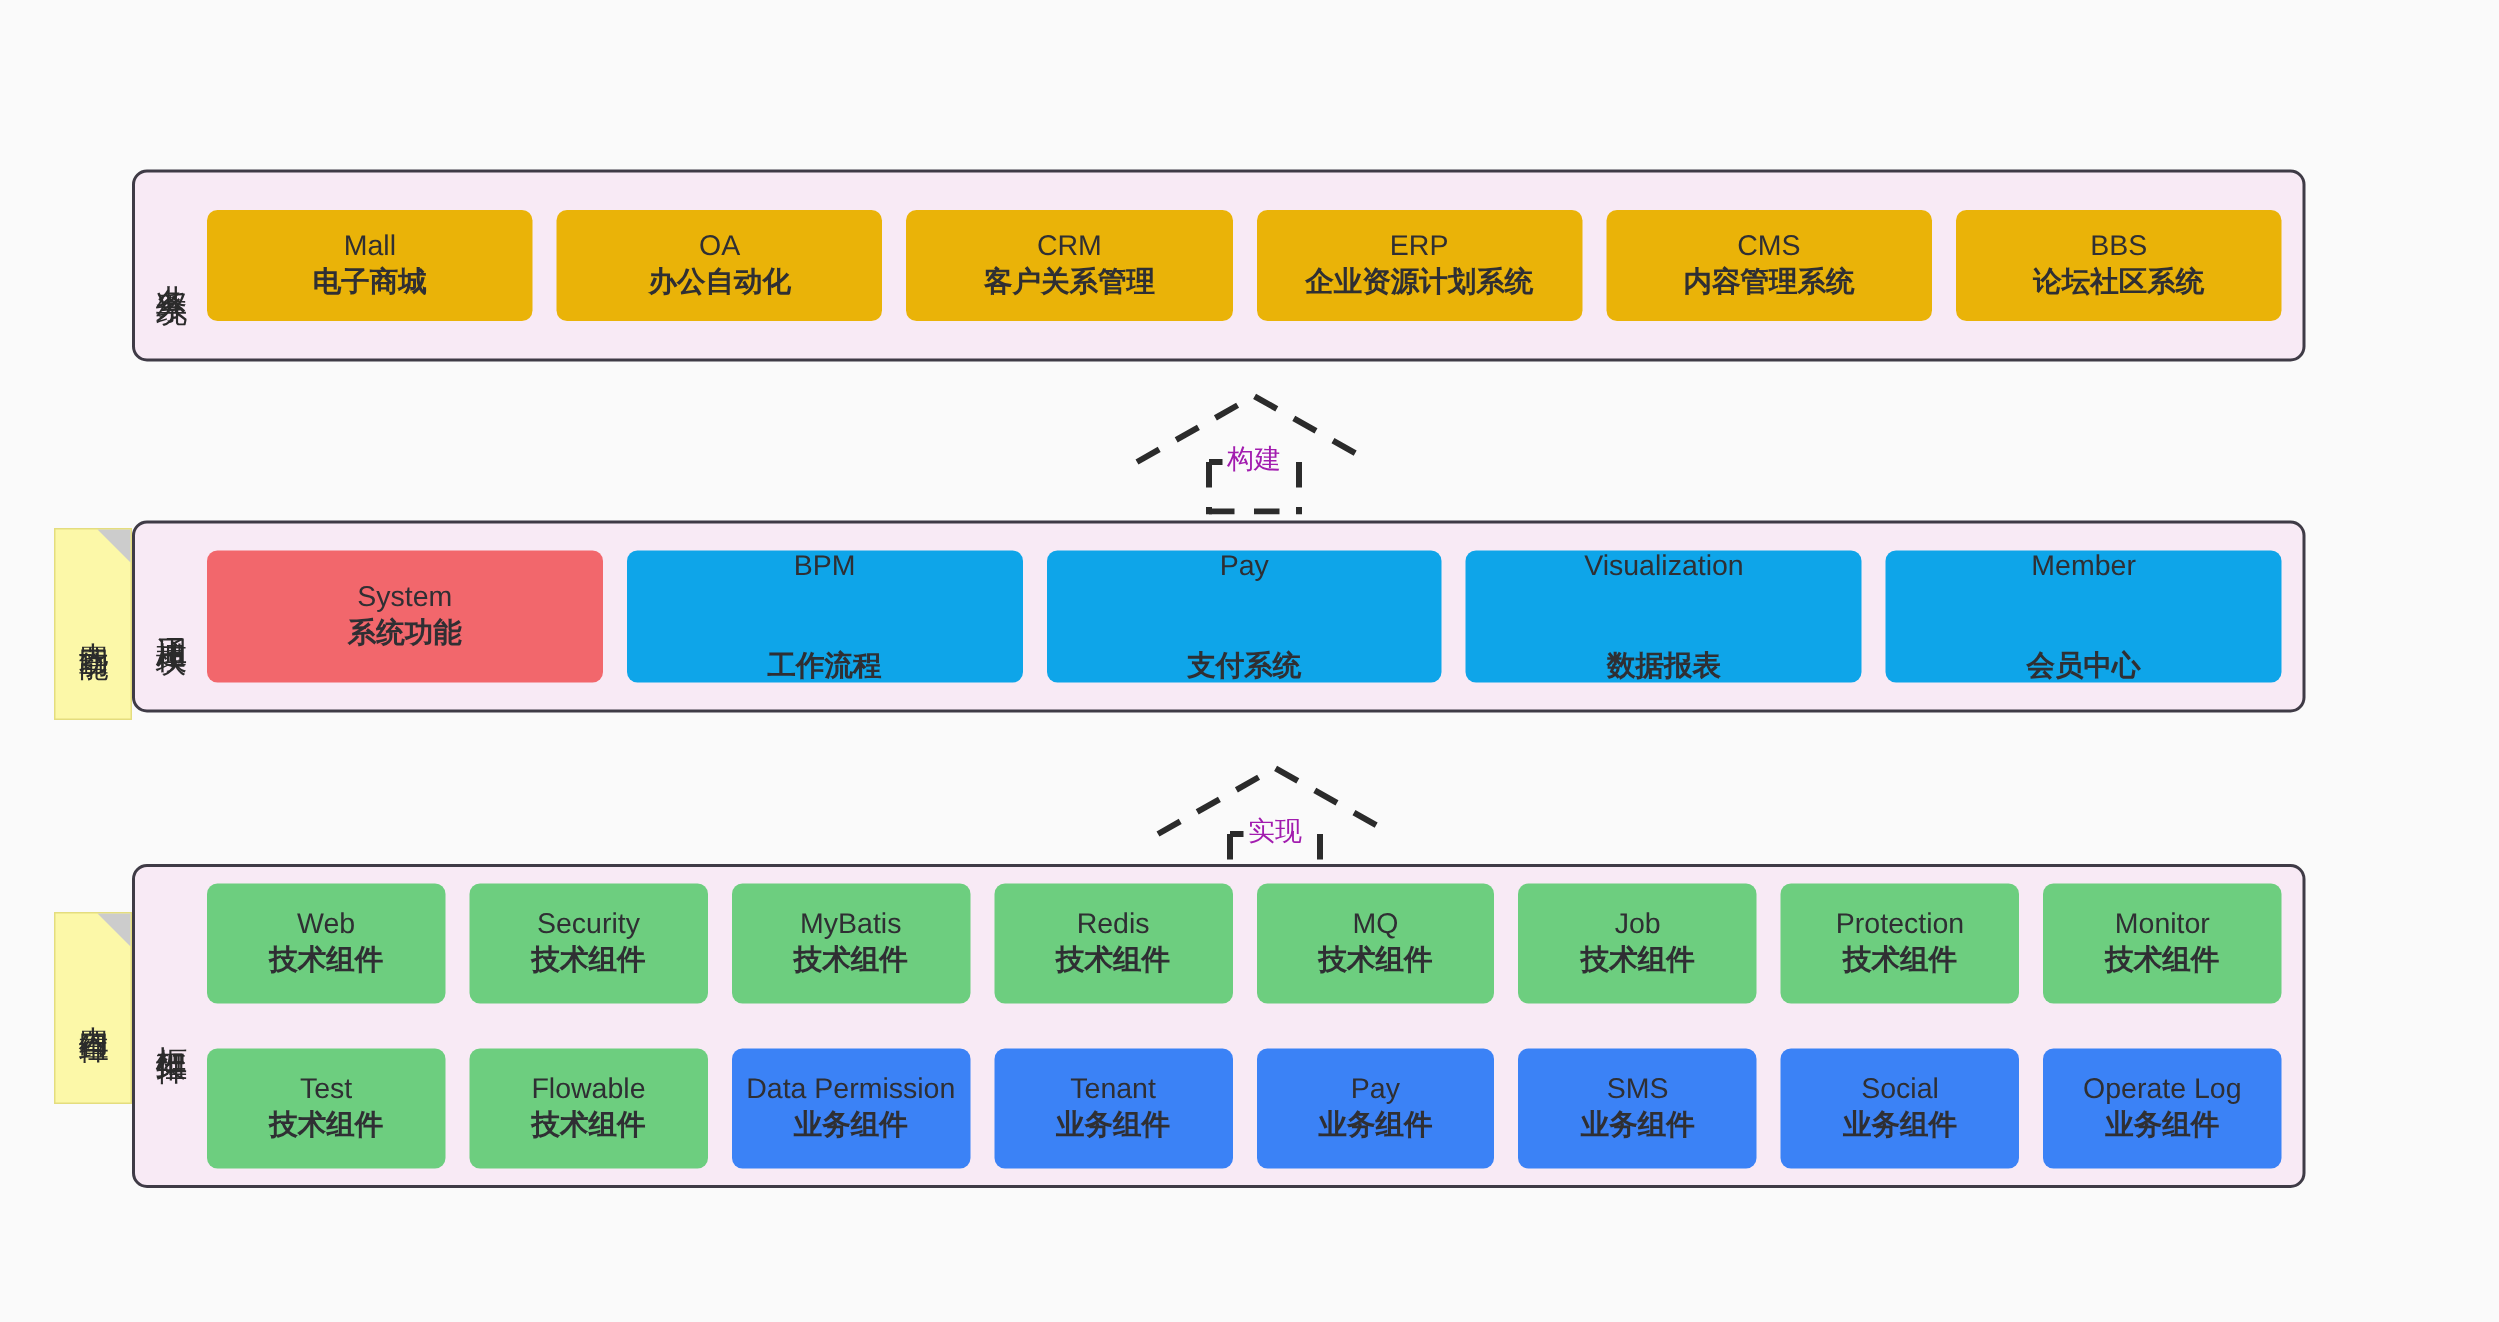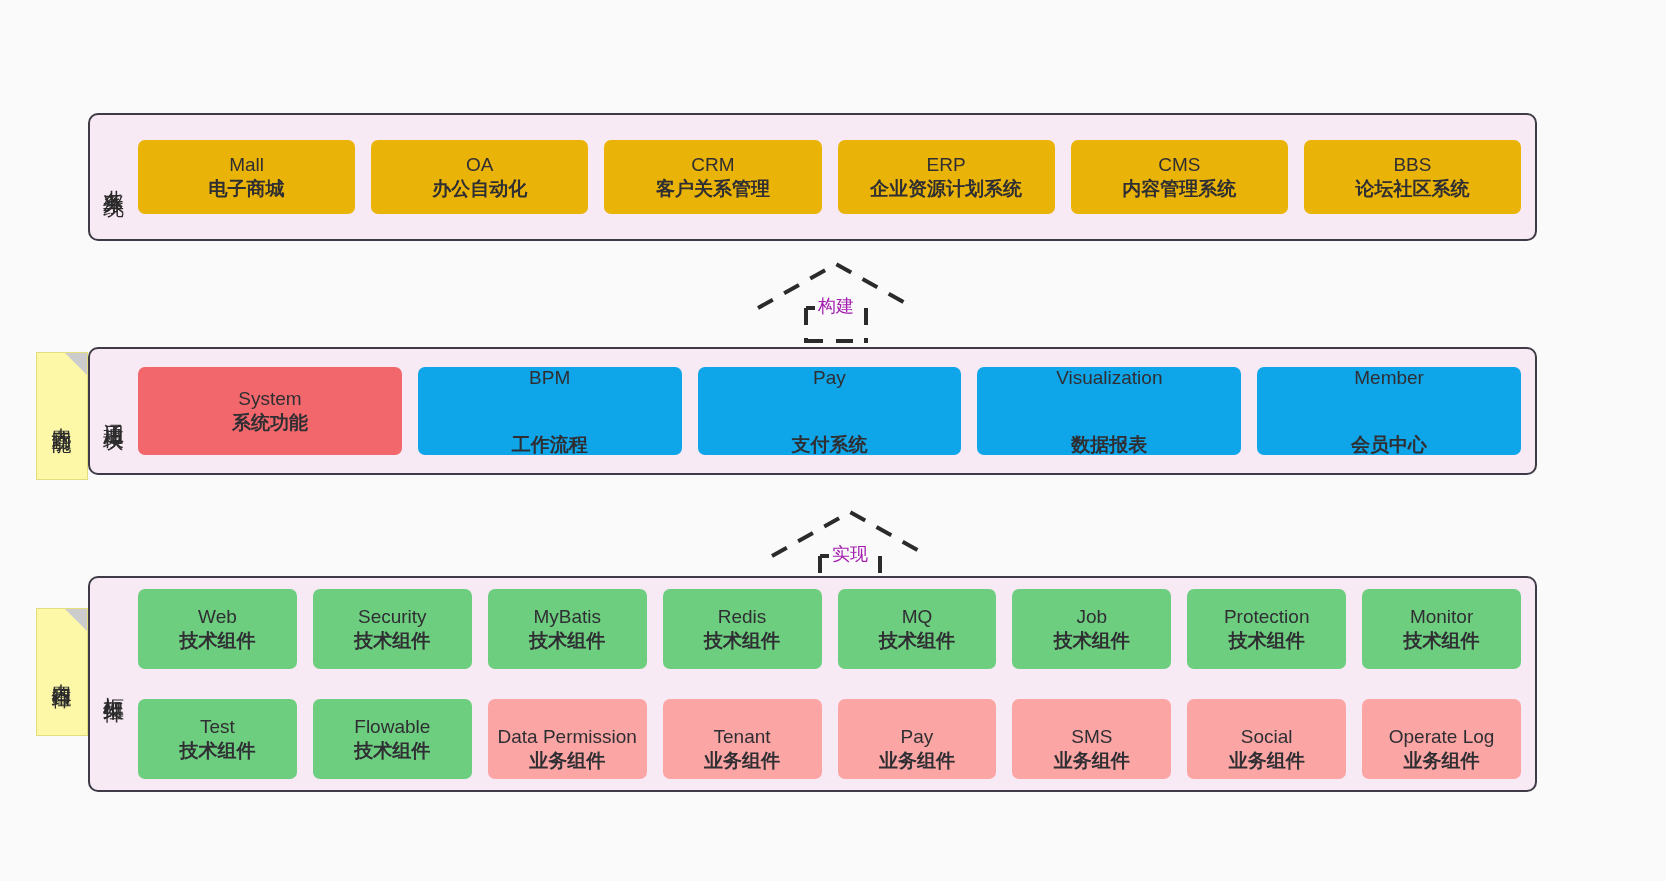--- a/index.html
+++ b/index.html
@@ -84,21 +84,21 @@
   .card .t-cn {
     font-size: 19px;
     color: #2f2f33;
     font-weight: bold;
   }
 
   .card.blue     { background: #eab308; }
   .card.red      { background: #f2676c; }
   .card.pinksoft { background: #0ea5e9; gap: 43px; }
   .card.green    { background: #6dce7f; }
-  .card.greensoft{ background: #fca5a5; justify-content: flex-end; }
+  .card.greensoft{ background: #3b82f6; }
 
   
   #layer-business { left: 88px;  top: 113px; width: 1449px; height: 128px; }
   #layer-modules  { left: 88px;  top: 347px; width: 1449px; height: 128px; }
   #layer-framework{ left: 88px;  top: 576px; width: 1449px; height: 216px; }
 
   #layer-business  .row { height: 74px; }
   #layer-modules   .row { height: 88px; }
   #layer-framework .row { height: 80px; }
 

